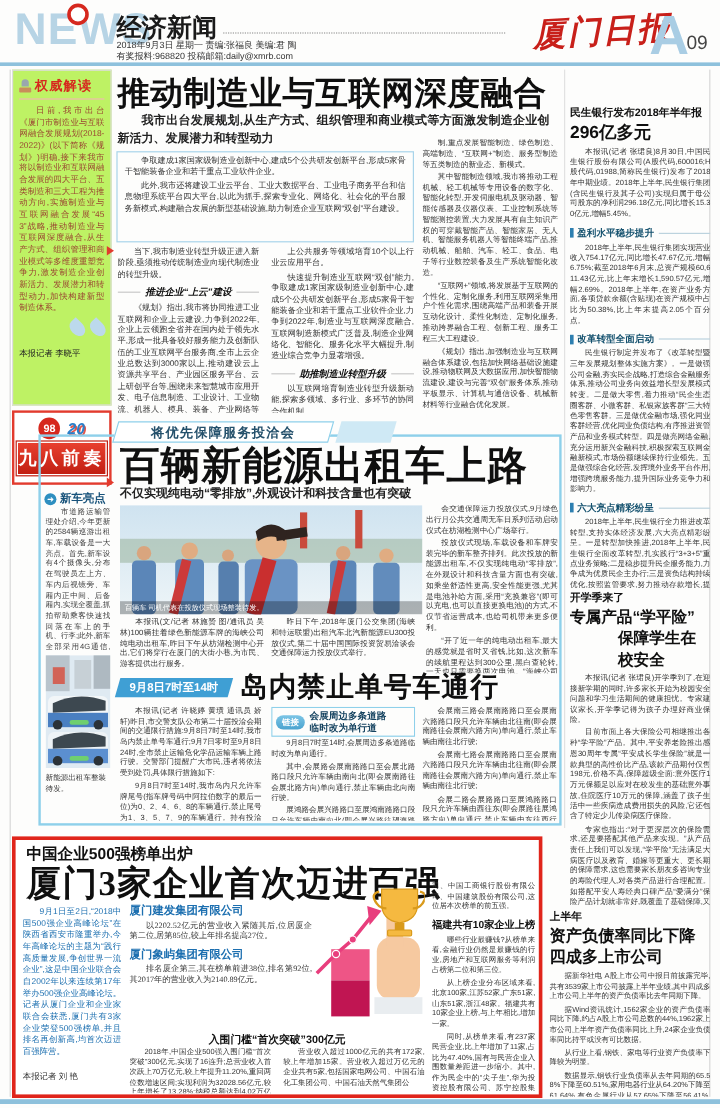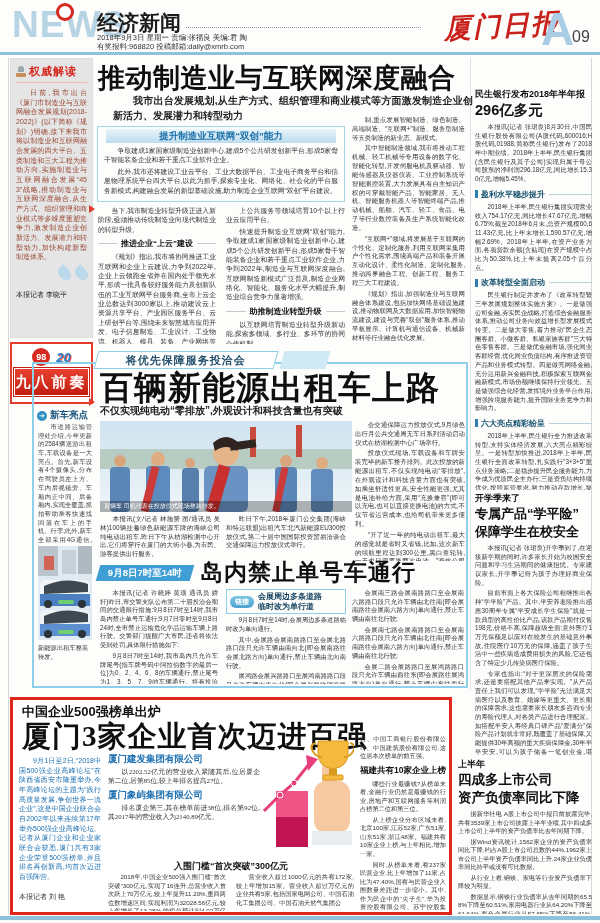--- a/index.html
+++ b/index.html
@@ -6,21 +6,21 @@
   body{width:600px;height:923px;position:relative;background:#fdfdfc;font-family:"Liberation Sans",sans-serif;color:#222;overflow:hidden;}
   .abs{position:absolute;}
   .jt{text-align:justify;text-justify:inter-ideograph;word-break:break-all;line-height:1.38;}
   .ind p{text-indent:2em;margin:0 0 2px 0;}
   .hl{font-family:"Liberation Serif",serif;font-weight:900;color:#0f0f0f;}
   .kick{font-weight:bold;color:#111;}
   .subhead-row{display:flex;align-items:center;margin:5px 0 3px 0;}
   .subhead-row .bar{width:3px;height:8px;background:#2d7fb0;margin-right:3px;}
   .subhead-row .t{font-weight:bold;font-size:8px;color:#14516e;white-space:nowrap;}
   .subhead-row .ln{flex:1;border-top:1px solid #bcd3de;margin-left:4px;}
-  .csub{display:flex;align-items:center;margin:4px 0 3px 0;}
+  .csub{display:flex;align-items:center;margin:4px 0 3px 0;font-style:italic;}
   .csub .ln{flex:1;border-top:1px solid #c9c9c9;}
   .csub .t{font-weight:bold;font-size:8px;color:#111;padding:0 4px;white-space:nowrap;}
   .bluebox-border{border:2px solid #8ed0ea;}
   .skew{transform:skewX(-16deg);}
   .unskew{transform:skewX(16deg);}
   .company-name{font-weight:bold;color:#1c6fb0;font-size:9.5px;margin:3px 0 1px 0;}
   .company-text{font-family:"Liberation Serif",serif;font-size:6.8px;color:#333;}
   svg{display:block;}
 </style>
 </head>
@@ -35,21 +35,21 @@
   <div class="abs" style="left:97px;top:42px;font-size:7.5px;color:#333;">有奖报料:968820 投稿邮箱:daily@xmrb.com</div>
   <div class="abs" style="left:444px;top:8px;font-size:27px;font-weight:bold;font-style:italic;color:#c8201a;font-family:'DejaVu Serif',serif;transform:rotate(-3deg);letter-spacing:2px;">厦门日报</div>
   <div class="abs" style="left:541px;top:2px;font-size:46px;font-weight:900;color:#a9cde4;">A</div>
   <div class="abs" style="left:572px;top:28px;font-size:16px;font-weight:normal;color:#444;">09</div>
 </div>
 <div class="abs" style="left:0;top:52px;width:600px;height:3px;background:#8ec1dc;"></div>
 <div class="abs" style="left:8px;top:58px;width:1px;height:856px;background:#d8d8d8;"></div>
 <div class="abs" style="left:591px;top:58px;width:1px;height:856px;background:#d8d8d8;"></div>
 <div class="abs" style="left:470px;top:58px;width:1px;height:632px;background:#e2e2e2;"></div>
 
-<div class="abs" style="left:10px;top:58px;width:83px;height:280px;border:1px solid #ddd;background:#e5e5e5;box-sizing:border-box;padding:5px 5px;">
+<div class="abs" style="left:10px;top:58px;width:83px;height:280px;border:1px solid #ddd;background:#bef264;box-sizing:border-box;padding:5px 5px;">
   <div style="display:flex;align-items:center;border-bottom:1px solid #f0b9b0;padding-bottom:3px;">
     <span style="display:inline-block;width:10px;height:12px;margin-right:3px;">
       <span style="display:block;width:6px;height:6px;background:#9aa7ad;border-radius:50% 50% 0 0;margin:0 auto;"></span>
       <span style="display:block;width:10px;height:4px;background:#c98d5a;border-radius:1px;margin-top:1px;"></span>
     </span>
     <span style="font-size:11px;font-weight:900;color:#d6281e;letter-spacing:1px;">权威解读</span>
   </div>
   <div class="jt" style="margin-top:5px;font-size:7px;color:#9a4632;text-indent:2em;">日前,我市出台《厦门市制造业与互联网融合发展规划(2018-2022)》(以下简称《规划》)明确,接下来我市将以制造业和互联网融合发展的四大平台、五类制造和三大工程为推动方向,实施制造业与互联网融合发展“453”战略,推动制造业与互联网深度融合,从生产方式、组织管理和商业模式等多维度重塑竞争力,激发制造企业创新活力、发展潜力和转型动力,加快构建新型制造体系。</div>
   <div style="margin-top:4px;text-align:right;height:22px;">
     <span style="display:inline-block;width:11px;height:15px;background:#bcd9ec;border-radius:50% 50% 50% 0;transform:rotate(135deg);margin-right:2px;"></span>
@@ -60,24 +60,23 @@
 
 <div class="abs" style="left:10px;top:342px;width:83px;height:62px;border:2px solid #e23b2e;background:#fff;box-sizing:border-box;padding:2px;">
   <div style="display:flex;align-items:center;justify-content:center;height:22px;gap:6px;">
     <span style="display:inline-flex;align-items:center;justify-content:center;width:18px;height:18px;border-radius:50%;background:#d6281e;color:#fff;font-size:9px;font-weight:900;">98</span>
     <span style="font-size:13px;font-weight:900;font-style:italic;color:#2a7fc9;text-shadow:1px 1px 0 #e2554a;">20</span>
   </div>
   <div style="height:26px;background:linear-gradient(#e8402f,#c21f12);border:1px solid #fff;outline:1px solid #c21f12;color:#fff;font-size:15px;font-weight:900;letter-spacing:3px;display:flex;align-items:center;justify-content:center;">九八前奏</div>
 </div>
 
 <div class="abs hl" style="left:98px;top:60px;width:368px;font-size:27px;letter-spacing:0.5px;">推动制造业与互联网深度融合</div>
-<div class="abs jt" style="left:98px;top:94px;width:360px;font-size:10px;font-weight:bold;color:#222;line-height:1.45;text-indent:2em;margin-left:15px;">我市出台发展规划,从生产方式、组织管理和商业模式等方面激发制造企业创新活力、发展潜力和转型动力</div>
+<div class="abs jt" style="left:98px;top:94px;width:360px;font-size:10px;font-weight:bold;color:#222;line-height:1.45;text-indent:2em;">我市出台发展规划,从生产方式、组织管理和商业模式等方面激发制造企业创新活力、发展潜力和转型动力</div>
 
 <div class="abs" style="left:97px;top:126px;width:248px;height:76px;border:1px solid #a8d4ea;box-sizing:border-box;">
-  <div style="height:14px;margin:2px 8px 0 8px;background:linear-gradient(#e9f5fb,#bcdcee);color:#1a6fa8;font-size:9.5px;font-weight:900;display:flex;align-items:center;justify-content:center;">提升制造业互联网“双创”能力</div>
   <div class="jt ind" style="margin:3px 6px;font-size:6.8px;color:#333;">
     <p>争取建成1家国家级制造业创新中心,建成5个公共研发创新平台,形成5家骨干智能装备企业和若干重点工业软件企业。</p>
     <p>此外,我市还将建设工业云平台、工业大数据平台、工业电子商务平台和信息物理系统平台四大平台,以此为抓手,探索专业化、网络化、社会化的平台服务新模式,构建融合发展的新型基础设施,助力制造企业互联网“双创”平台建设。</p>
   </div>
 </div>
 
 <div class="abs jt ind" style="left:98px;top:206px;width:118px;height:138px;font-size:6.8px;color:#333;overflow:hidden;">
   <p>当下,我市制造业转型升级正进入新阶段,亟须推动传统制造业向现代制造业的转型升级。</p>
   <div class="csub">
       <span class="ln"></span>
@@ -250,33 +249,33 @@
       <span class="t">六大亮点精彩纷呈</span>
       <span class="ln"></span>
     </div>
   <div class="jt" style="font-size:6.3px;color:#333;text-indent:2em;">2018年上半年,民生银行全力推进改革转型,支持实体经济发展,六大亮点精彩纷呈。一是转型加快推进,2018年上半年,民生银行全面改革转型,扎实践行“3+3+5”重点业务策略;二是稳步提升民企服务能力,力争成为优质民企主办行;三是资负结构持续优化,按照监管要求,努力推动存款增长,提升资产负债管理和配置能力;四是各类风险有效防控,持续优化内控合规机制,法律事务、审计监督服务能力和风险防控水平进一步提升;五是重点业务表现良好,民企战略、投资银行、小微金融业务、信用卡等各项业务不断跃升;六是管理能力显著提升,持续提升财务精细化管理水平,升级人力资源管理,提升资本经营水平,推动运营变革,做好战略落地支撑服务。</div>
 
 </div>
 
 <div class="abs" style="left:475px;top:492px;width:117px;height:264px;overflow:hidden;">
   <div class="kick" style="font-size:9px;">开学季来了</div>
   <div class="hl" style="font-size:13px;font-family:'Liberation Sans',sans-serif;">专属产品“学平险”</div>
-  <div class="hl" style="font-size:13px;font-family:'Liberation Sans',sans-serif;">保障学生在校安全</div>
+  <div class="hl" style="font-size:13px;font-family:'Liberation Sans',sans-serif;margin-left:40px;">保障学生在校安全</div>
   <div class="jt ind" style="margin-top:3px;font-size:6.3px;color:#333;">
     <p>本报讯(记者 张珺良)开学季到了,在迎接新学期的同时,许多家长开始为校园安全问题和学习生活期间的健康担忧。专家建议家长,开学季记得为孩子办理好商业保险。</p>
     <p>目前市面上各大保险公司相继推出各种“学平险”产品。其中,平安养老险推出感恩30周年专属“平安成长学生保险”就是一款典型的高性价比产品,该款产品期付仅售198元,价格不高,保障超级全面:意外医疗1万元保额足以应对在校发生的基础意外事故,住院医疗10万元的保障,涵盖了孩子生活中一些疾病造成费用损失的风险,它还包含了特定少儿传染病医疗保险。</p>
     <p>专家也指出:“对于更深层次的保险需求,还是要搭配其他产品来实现。”从产品责任上我们可以发现,“学平险”无法满足大病医疗以及教育、婚嫁等更重大、更长期的保障需求,这也需要家长朋友多咨询专业的寿险代理人,对各类产品进行合理配置。如搭配平安人寿经典口碑产品“爱满分”保险产品计划就非常好,既覆盖了基础保障,又能提供30年高额的重大疾病保障金,30年平平安安,可以为孩子储备一笔创业金,堪称“满分保险搭配”。</p>
   </div>
 
 </div>
 
 <div class="abs" style="left:458px;top:758px;width:134px;height:156px;overflow:hidden;">
   <div class="kick" style="font-size:9px;">上半年</div>
+  <div class="hl" style="font-size:13.5px;font-family:'Liberation Sans',sans-serif;">资产负债率同比下降</div>
   <div class="hl" style="font-size:13.5px;font-family:'Liberation Sans',sans-serif;">四成多上市公司</div>
-  <div class="hl" style="font-size:13.5px;font-family:'Liberation Sans',sans-serif;">资产负债率同比下降</div>
   <div class="jt ind" style="margin-top:3px;font-size:6.2px;color:#333;">
     <p>据新华社电 A股上市公司中报日前披露完毕,共有3539家上市公司披露上半年业绩,其中四成多上市公司上半年的资产负债率比去年同期下降。</p>
     <p>据Wind资讯统计,1562家企业的资产负债率同比下降,约占A股上市公司总数的44%,1962家上市公司上半年资产负债率同比上升,24家企业负债率同比持平或没有可比数据。</p>
     <p>从行业上看,钢铁、家电等行业资产负债率下降较为明显。</p>
     <p>数据显示,钢铁行业负债率从去年同期的65.58%下降至60.51%,家用电器行业从64.20%下降至61.64%,有色金属行业从57.65%下降至56.41%,通信行业从56.4%下降至48.12%。</p>
 
   </div>
 </div>
 
 <div class="abs" style="left:10px;top:697px;width:442px;height:218px;border:3px solid #e0251b;background:#fff;box-sizing:border-box;"></div>

